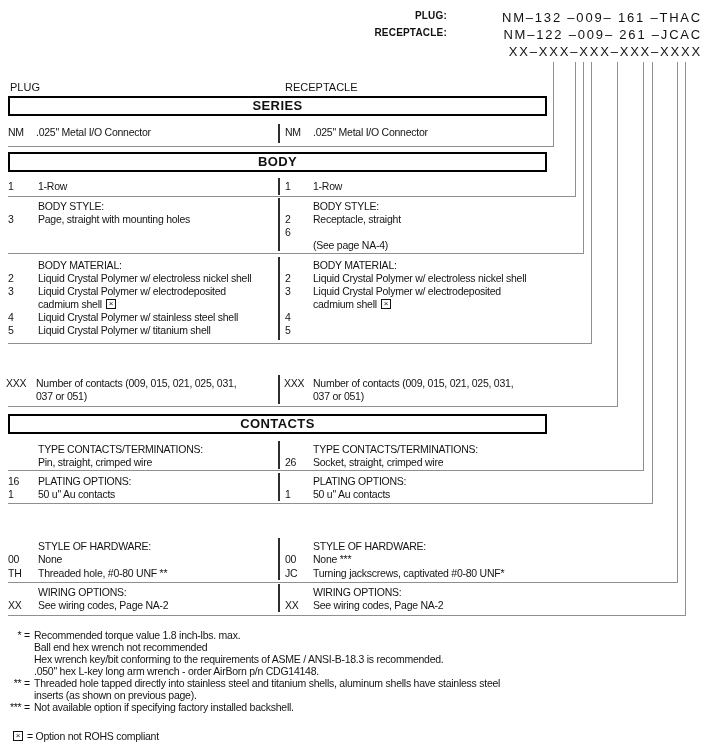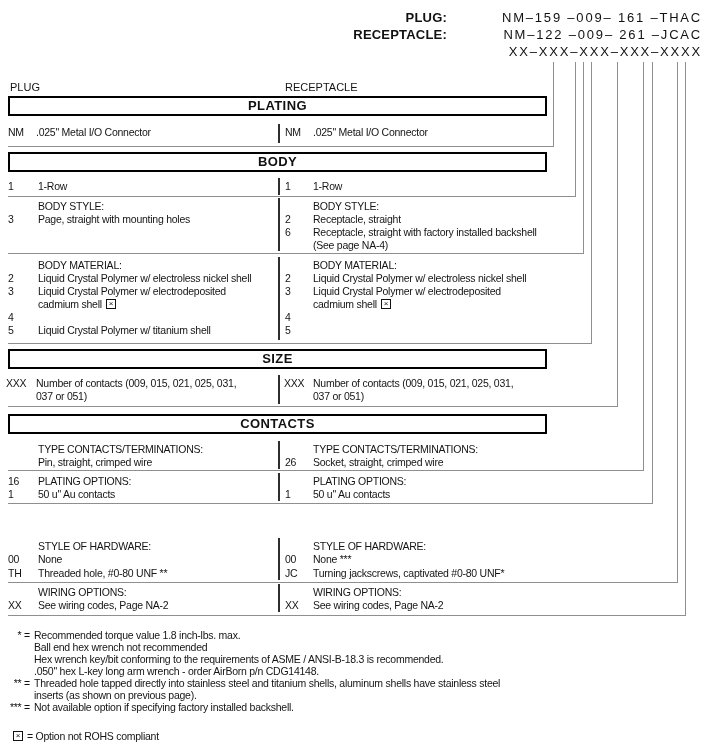--- a/index.html
+++ b/index.html
@@ -4,51 +4,51 @@
 <style>
   html,body{margin:0;padding:0;background:#fff;}
   #page{position:relative;width:704px;height:755px;background:#ffffff;overflow:hidden;
         font-family:"Liberation Sans", sans-serif;color:#111;}
   .t{position:absolute;font-size:10.5px;line-height:12px;letter-spacing:-0.25px;white-space:nowrap;color:#141414;}
   .colhead{font-size:11px;letter-spacing:0;}
   .hdr{position:absolute;left:8px;width:535px;height:16px;border:2px solid #000;background:#fff;
        text-align:center;font-weight:bold;font-size:13px;line-height:16px;letter-spacing:0.4px;z-index:3;}
   .lconn{position:absolute;left:8px;top:62px;border-right:1px solid #8f8f8f;border-bottom:1px solid #8f8f8f;z-index:1;}
   .vdiv{position:absolute;left:278px;width:2px;background:#2e2e2e;z-index:2;}
-  .pn-label{position:absolute;font-weight:bold;font-size:13px;white-space:nowrap;letter-spacing:0.2px;padding-left:31px;}
+  .pn-label{position:absolute;font-weight:bold;font-size:10px;white-space:nowrap;letter-spacing:0.2px;padding-left:31px;}
   .pn-value{position:absolute;right:2px;font-size:13px;letter-spacing:1.8px;white-space:nowrap;text-align:right;}
   .xbox{position:absolute;width:8px;height:8px;border:1px solid #111;font-size:8px;line-height:8px;
         text-align:center;letter-spacing:0;}
   .fn-marker{position:absolute;width:28px;text-align:right;font-size:10.5px;letter-spacing:-0.25px;white-space:nowrap;}
 </style>
 </head>
 <body>
 
 <div id="page">
 
   <span class="pn-label" style="top:10px;right:257px">PLUG:</span>
-  <span class="pn-value" style="top:10px">NM–159 –009– 161 –THAC</span>
+  <span class="pn-value" style="top:10px">NM–132 –009– 161 –THAC</span>
   <span class="pn-label" style="top:27px;right:257px">RECEPTACLE:</span>
   <span class="pn-value" style="top:27px">NM–122 –009– 261 –JCAC</span>
   <span class="pn-value" style="top:44px">XX–XXX–XXX–XXX–XXXX</span>
 
   <div class="lconn" style="width:545px;height:84px"></div>
   <div class="lconn" style="width:567px;height:134px"></div>
   <div class="lconn" style="width:575px;height:191px"></div>
   <div class="lconn" style="width:583px;height:281px"></div>
   <div class="lconn" style="width:609px;height:344px"></div>
   <div class="lconn" style="width:635px;height:408px"></div>
   <div class="lconn" style="width:644px;height:441px"></div>
   <div class="lconn" style="width:669px;height:520px"></div>
   <div class="lconn" style="width:677px;height:553px"></div>
 
   <span class="t colhead" style="left:10px;top:81px">PLUG</span>
   <span class="t colhead" style="left:285px;top:81px">RECEPTACLE</span>
 
-  <div class="hdr" style="top:96px">PLATING</div>
+  <div class="hdr" style="top:96px">SERIES</div>
   <span class="t" style="left:8px;top:126px">NM</span>
   <span class="t" style="left:36px;top:126px">.025" Metal I/O Connector</span>
   <div class="vdiv" style="top:124px;height:19px"></div>
   <span class="t" style="left:285px;top:126px">NM</span>
   <span class="t" style="left:313px;top:126px">.025" Metal I/O Connector</span>
 
   <div class="hdr" style="top:152px">BODY</div>
   <span class="t" style="left:8px;top:180px">1</span>
   <span class="t" style="left:38px;top:180px">1-Row</span>
   <div class="vdiv" style="top:178px;height:17px"></div>
@@ -56,45 +56,44 @@
   <span class="t" style="left:313px;top:180px">1-Row</span>
 
   <span class="t" style="left:38px;top:200px">BODY STYLE:</span>
   <span class="t" style="left:8px;top:213px">3</span>
   <span class="t" style="left:38px;top:213px">Page, straight with mounting holes</span>
   <div class="vdiv" style="top:198px;height:53px"></div>
   <span class="t" style="left:313px;top:200px">BODY STYLE:</span>
   <span class="t" style="left:285px;top:213px">2</span>
   <span class="t" style="left:313px;top:213px">Receptacle, straight</span>
   <span class="t" style="left:285px;top:226px">6</span>
-  <span class="t" style="left:313px;top:226px">Receptacle, straight with factory installed backshell</span>
   <span class="t" style="left:313px;top:239px">(See page NA-4)</span>
 
   <span class="t" style="left:38px;top:259px">BODY MATERIAL:</span>
   <span class="t" style="left:8px;top:272px">2</span>
   <span class="t" style="left:38px;top:272px">Liquid Crystal Polymer w/ electroless nickel shell</span>
   <span class="t" style="left:8px;top:285px">3</span>
   <span class="t" style="left:38px;top:285px">Liquid Crystal Polymer w/ electrodeposited</span>
   <span class="t" style="left:38px;top:298px">cadmium shell</span>
   <span class="xbox" style="left:106px;top:299px">×</span>
   <span class="t" style="left:8px;top:311px">4</span>
+  <span class="t" style="left:38px;top:311px">Liquid Crystal Polymer w/ stainless steel shell</span>
   <span class="t" style="left:8px;top:324px">5</span>
   <span class="t" style="left:38px;top:324px">Liquid Crystal Polymer w/ titanium shell</span>
   <div class="vdiv" style="top:257px;height:83px"></div>
   <span class="t" style="left:313px;top:259px">BODY MATERIAL:</span>
   <span class="t" style="left:285px;top:272px">2</span>
   <span class="t" style="left:313px;top:272px">Liquid Crystal Polymer w/ electroless nickel shell</span>
   <span class="t" style="left:285px;top:285px">3</span>
   <span class="t" style="left:313px;top:285px">Liquid Crystal Polymer w/ electrodeposited</span>
   <span class="t" style="left:313px;top:298px">cadmium shell</span>
   <span class="xbox" style="left:381px;top:299px">×</span>
   <span class="t" style="left:285px;top:311px">4</span>
   <span class="t" style="left:285px;top:324px">5</span>
 
-  <div class="hdr" style="top:349px">SIZE</div>
   <span class="t" style="left:6px;top:377px">XXX</span>
   <span class="t" style="left:36px;top:377px">Number of contacts (009, 015, 021, 025, 031,</span>
   <span class="t" style="left:36px;top:390px">037 or 051)</span>
   <div class="vdiv" style="top:375px;height:29px"></div>
   <span class="t" style="left:284px;top:377px">XXX</span>
   <span class="t" style="left:313px;top:377px">Number of contacts (009, 015, 021, 025, 031,</span>
   <span class="t" style="left:313px;top:390px">037 or 051)</span>
 
   <div class="hdr" style="top:414px">CONTACTS</div>
   <span class="t" style="left:38px;top:443px">TYPE CONTACTS/TERMINATIONS:</span>

